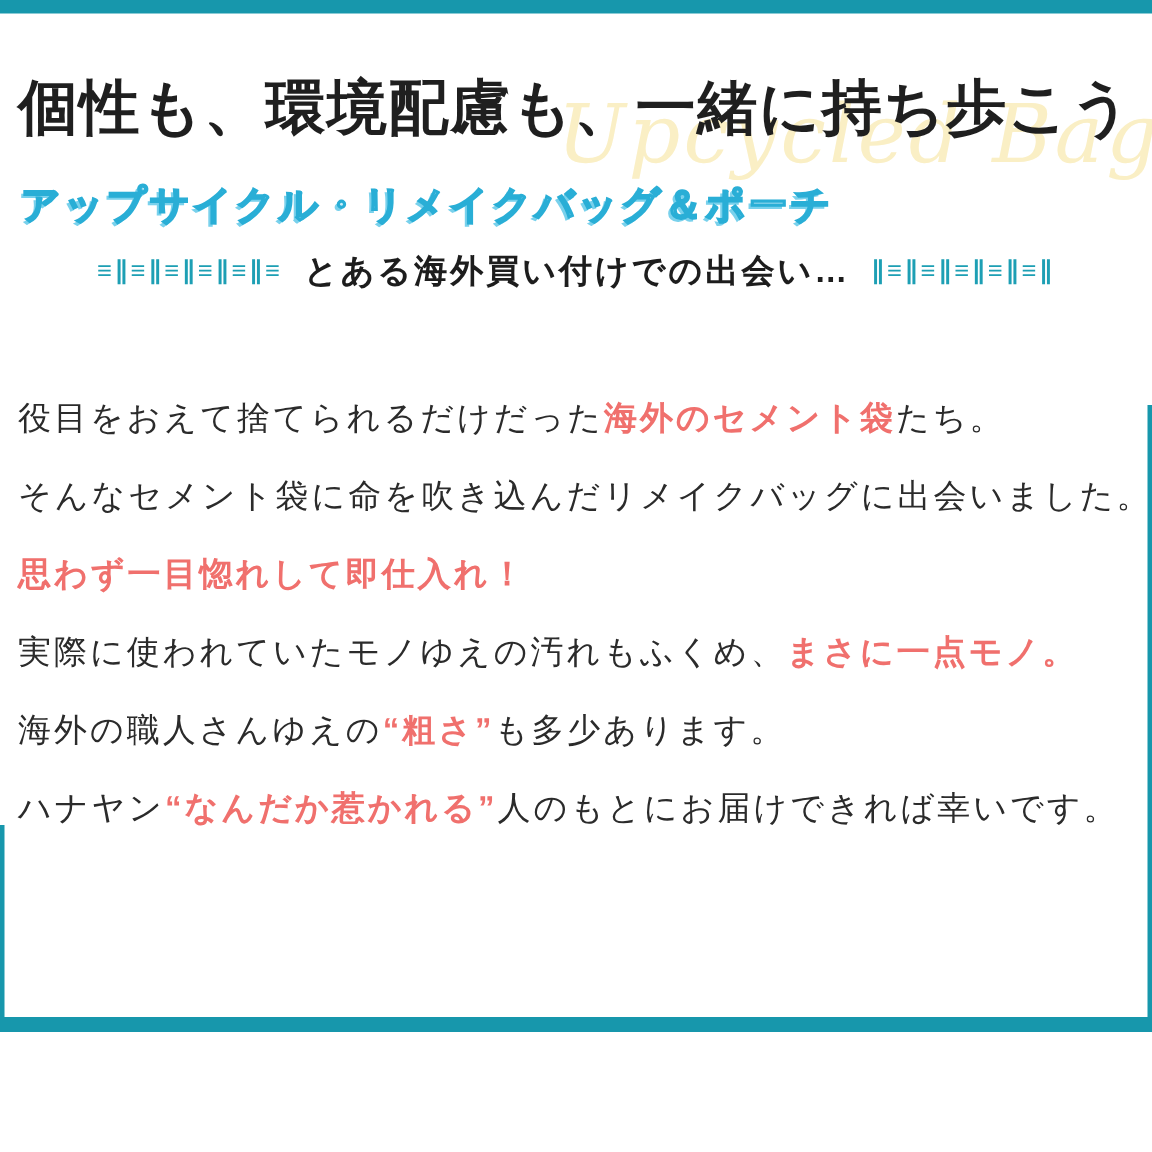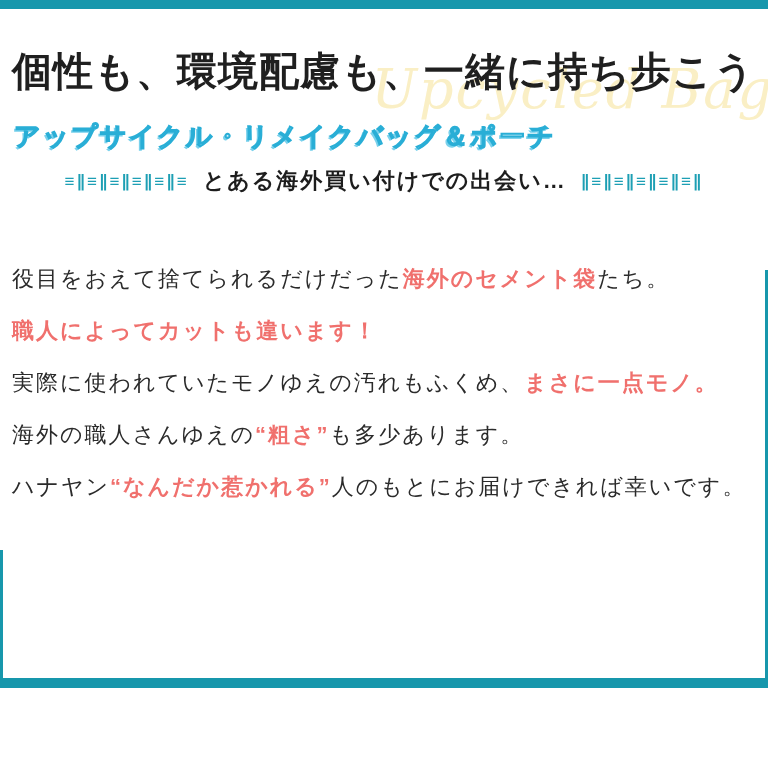--- a/index.html
+++ b/index.html
@@ -63,21 +63,22 @@
   <div class="subtitle">アップサイクル・リメイクバッグ＆ポーチ</div>
 
   <div class="section-header">
     <span class="deco">≡∥≡∥≡∥≡∥≡∥≡</span>
     <span class="section-title">とある海外買い付けでの出会い…</span>
     <span class="deco">∥≡∥≡∥≡∥≡∥≡∥</span>
   </div>
 
   <div class="body-text" id="paragraphs">
       <div class="para"><span class="normal">役目をおえて捨てられるだけだった</span><span class="hl">海外のセメント袋</span><span class="normal">たち。</span></div>
-      <div class="para"><span class="hl">職人によってカットも違います！</span></div>
+      <div class="para"><span class="normal">そんなセメント袋に命を吹き込んだリメイクバッグに出会いました。</span></div>
+      <div class="para"><span class="hl">思わず一目惚れして即仕入れ！</span></div>
       <div class="para"><span class="normal">実際に使われていたモノゆえの汚れもふくめ、</span><span class="hl">まさに一点モノ。</span></div>
       <div class="para"><span class="normal">海外の職人さんゆえの</span><span class="hl">“粗さ”</span><span class="normal">も多少あります。</span></div>
       <div class="para"><span class="normal">ハナヤン</span><span class="hl">“なんだか惹かれる”</span><span class="normal">人のもとにお届けできれば幸いです。</span></div>
     </div>
 
   <div class="signature">
     <span class="sig-line"></span>
     <span class="sig-text">店長　ハナヤン</span>
   </div>
 

